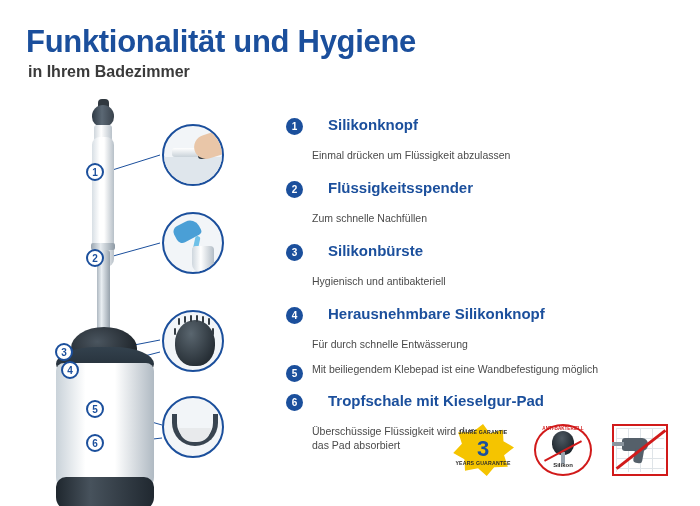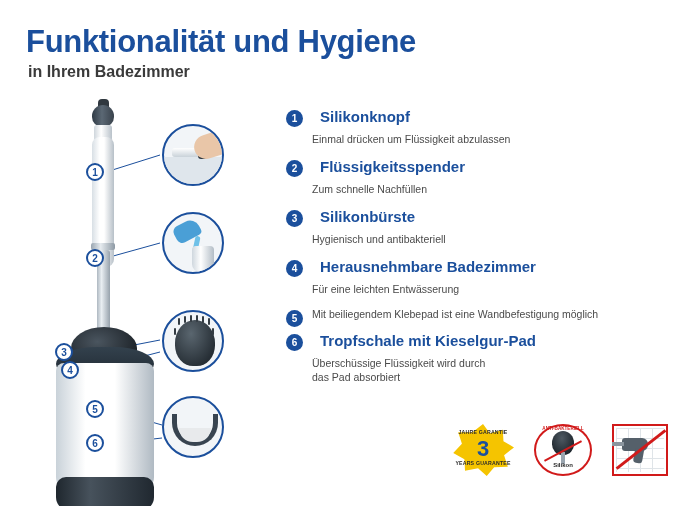--- a/index.html
+++ b/index.html
@@ -121,21 +121,21 @@
   
   .features { position: absolute; left: 286px; top: 100px; width: 400px; }
   .feature { position: relative; margin-bottom: 11px; padding-left: 26px; }
   .feature .num {
     position: absolute; left: 0; top: 2px; width: 17px; height: 17px;
     border-radius: 50%; background: #1b4f9c; color: #fff;
     font-size: 10px; font-weight: bold; line-height: 17px; text-align: center;
   }
   .feature .f-title {
     font-size: 15px; font-weight: bold; color: #1b4f9c; line-height: 1.15;
-    margin: 8px;
+    margin: 16px;
   }
   .feature .f-desc {
     font-size: 10.5px; color: #4a4a4a; margin: 2px 0 0 0; line-height: 1.3;
   }
 
   
   .badges { position: absolute; left: 452px; top: 424px; width: 230px; height: 58px; }
   .badge { position: absolute; top: 0; }
 
   .badge-guarantee { left: 0; width: 62px; height: 52px; }
@@ -259,22 +259,22 @@
     </div>
 
     <div class="feature">
       <div class="num">3</div>
       <p class="f-title">Silikonbürste</p>
       <p class="f-desc">Hygienisch und antibakteriell</p>
     </div>
 
     <div class="feature">
       <div class="num">4</div>
-      <p class="f-title">Herausnehmbare Badezimmer</p>
-      <p class="f-desc">Für eine leichten Entwässerung</p>
+      <p class="f-title">Herausnehmbare Silikonknopf</p>
+      <p class="f-desc">Für durch schnelle Entwässerung</p>
     </div>
 
     <div class="feature">
       <div class="num">5</div>
       <p class="f-desc">Mit beiliegendem Klebepad ist eine Wandbefestigung möglich</p>
     </div>
 
     <div class="feature">
       <div class="num">6</div>
       <p class="f-title">Tropfschale mit Kieselgur-Pad</p>

